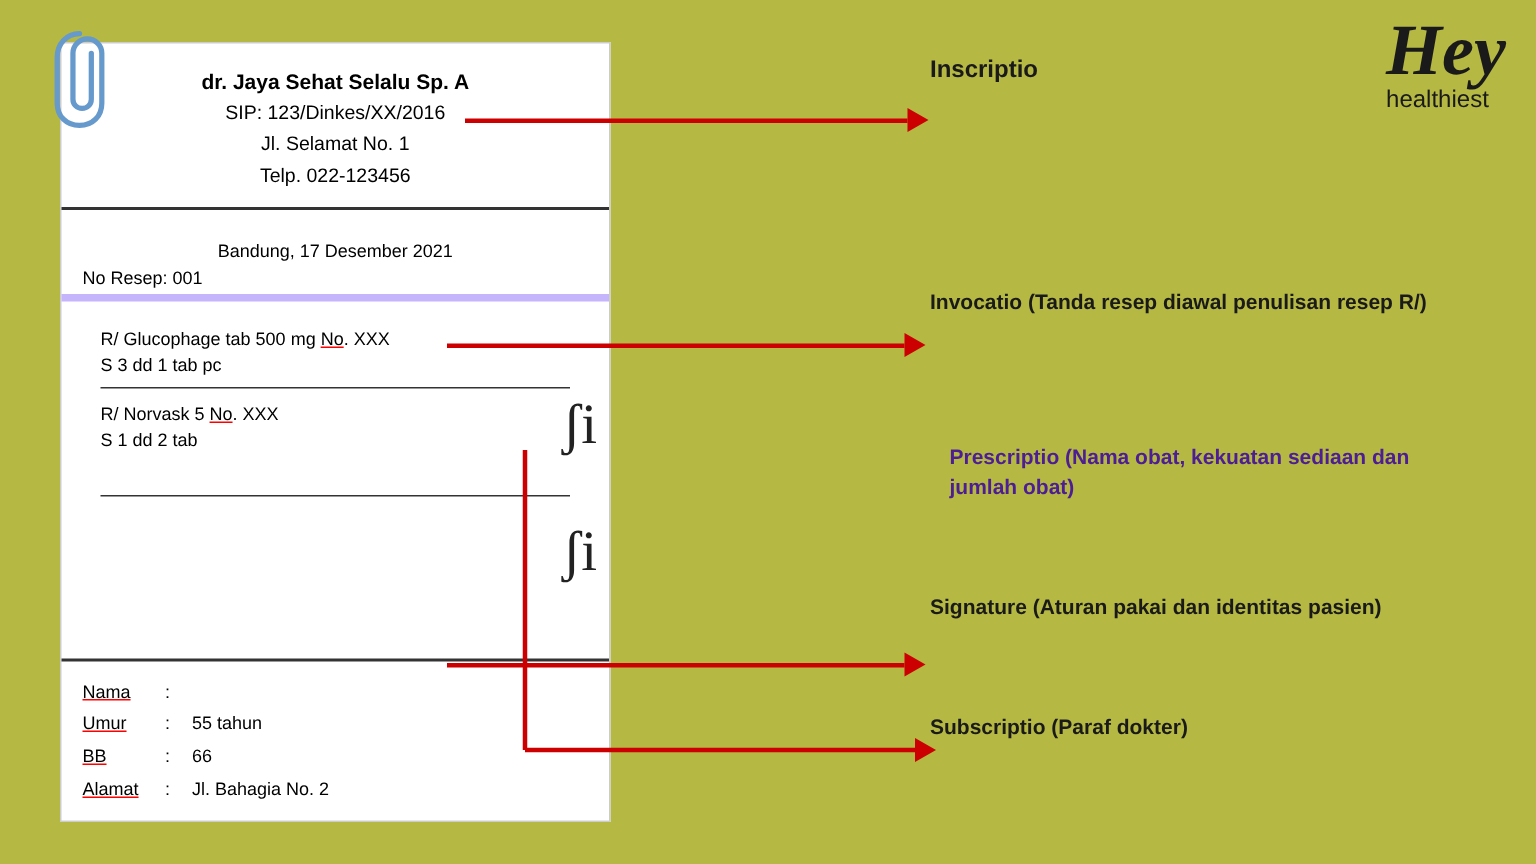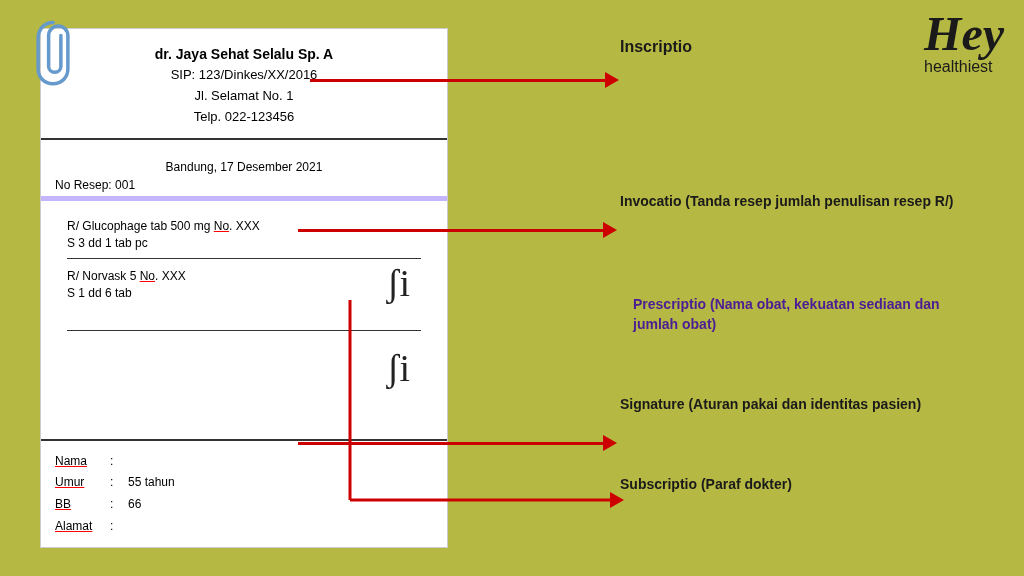--- a/index.html
+++ b/index.html
@@ -10,21 +10,21 @@
       font-family: Arial, sans-serif;
       position: relative;
       overflow: hidden;
     }
 
     
     .prescription-paper {
       position: absolute;
       left: 40px;
       top: 28px;
-      width: 408px;
+      width: 367px;
       height: 520px;
       background: white;
       border: 1px solid #ccc;
       padding: 0;
     }
 
     
     .paperclip {
       position: absolute;
       left: 28px;
@@ -85,21 +85,21 @@
     }
     .rx-divider {
       border: none;
       border-top: 1px solid #333;
       margin: 8px 0 4px;
     }
 
     
     .sig-area {
       position: absolute;
-      right: 37px;
+      right: 8px;
       font-family: 'Brush Script MT', cursive;
       font-size: 36px;
       color: #222;
     }
     .sig1 { top: 60px; }
     .sig2 { top: 145px; }
 
     
     .rx-patient {
       padding: 10px 14px;
@@ -253,21 +253,21 @@
       </div>
       <div class="rx-sig">S 3 dd 1 tab pc</div>
     </div>
 
     <hr class="rx-divider">
 
     <div class="rx-item">
       <div class="rx-label">
         R/ Norvask 5 <span class="underlined">No</span>. XXX
       </div>
-      <div class="rx-sig">S 1 dd 6 tab</div>
+      <div class="rx-sig">S 1 dd 2 tab</div>
     </div>
 
     <hr class="rx-divider" style="margin-top:30px;">
 
     <div class="sig-area sig1" style="font-family: 'Brush Script MT', cursive; font-size:38px; color:#222;">ʃi</div>
     <div class="sig-area sig2" style="font-family: 'Brush Script MT', cursive; font-size:38px; color:#222;">ʃi</div>
 
   </div>
 
   <div class="rx-patient">
@@ -281,20 +281,21 @@
       <span class="patient-value">55 tahun</span>
     </div>
     <div class="patient-row">
       <span class="patient-label">BB</span>
       <span class="patient-colon">:</span>
       <span class="patient-value">66</span>
     </div>
     <div class="patient-row">
       <span class="patient-label" style="text-decoration:underline; text-decoration-color:red;">Alamat</span>
       <span class="patient-colon">:</span>
+      <span class="patient-value">Jl. Bahagia No. 2</span>
     </div>
   </div>
 </div>
 
 <svg class="paperclip" viewBox="0 0 50 80" xmlns="http://www.w3.org/2000/svg">
   <path d="M25 5 C15 5, 8 13, 8 23 L8 58 C8 68, 15 75, 25 75 C35 75, 42 68, 42 58 L42 20 C42 14, 37 9, 31 9 C25 9, 20 14, 20 20 L20 55 C20 59, 23 62, 27 62 C31 62, 34 59, 34 55 L34 20" stroke="#6699cc" stroke-width="4" fill="none" stroke-linecap="round"></path>
 </svg>
 
 <div class="arrow-inscriptio">
   <div class="arrow-line" style="width:295px;"></div>
@@ -311,21 +312,21 @@
   <div class="arrow-head"></div>
 </div>
 
 <svg style="position:absolute; left:340px; top:290px; width:300px; height:230px;" viewBox="0 0 300 230">
   <line x1="10" y1="10" x2="10" y2="210" stroke="#cc0000" stroke-width="3"></line>
   <line x1="10" y1="210" x2="270" y2="210" stroke="#cc0000" stroke-width="3"></line>
   <polygon points="270,202 284,210 270,218" fill="#cc0000"></polygon>
 </svg>
 
 <div class="ann-inscriptio">Inscriptio</div>
-<div class="ann-invocatio">Invocatio (Tanda resep jumlah penulisan resep R/)</div>
+<div class="ann-invocatio">Invocatio (Tanda resep diawal penulisan resep R/)</div>
 <div class="ann-prescriptio">Prescriptio (Nama obat, kekuatan sediaan dan jumlah obat)</div>
 <div class="ann-signature">Signature (Aturan pakai dan identitas pasien)</div>
 <div class="ann-subscriptio">Subscriptio (Paraf dokter)</div>
 
 <div class="logo">
   <div class="logo-hey">Hey</div>
   <div class="logo-healthiest">healthiest</div>
 </div>
 
 </body></html>

